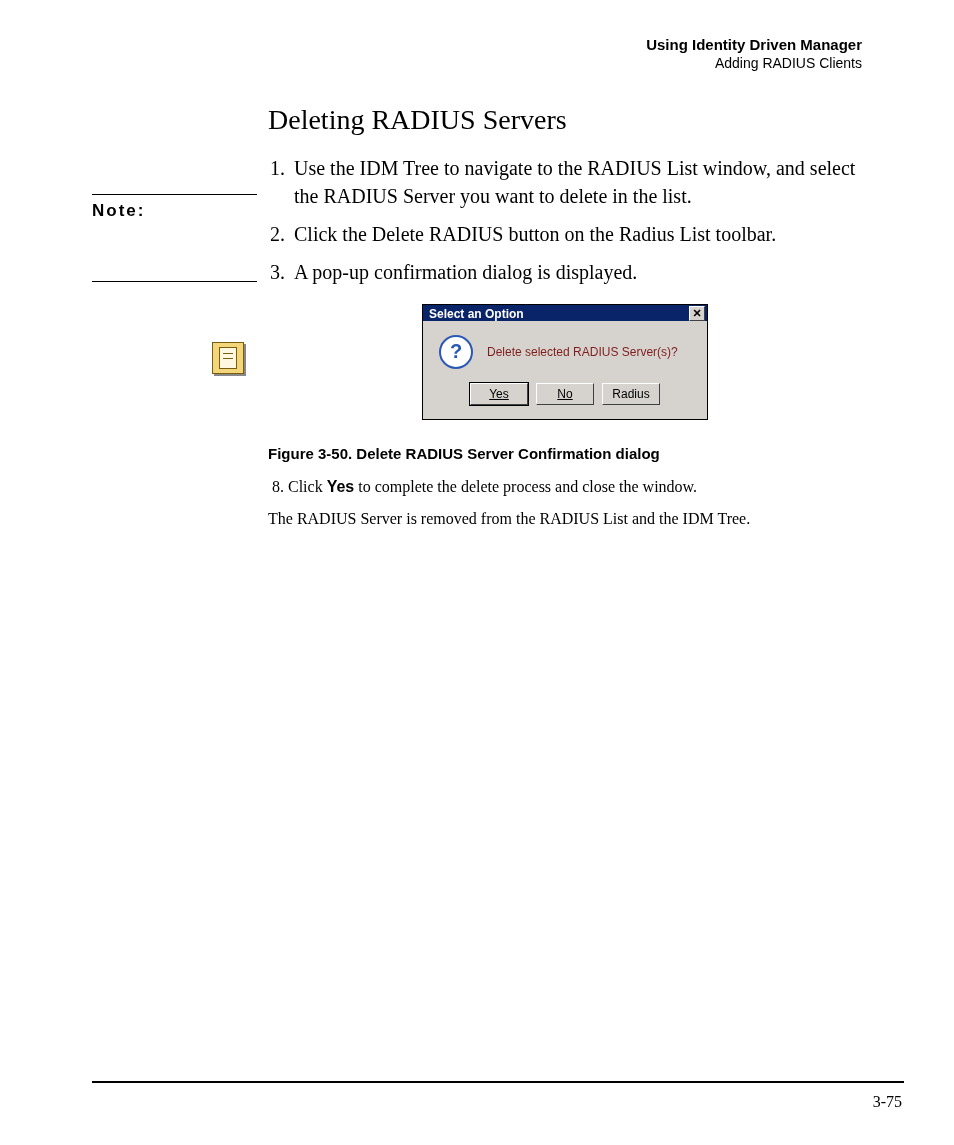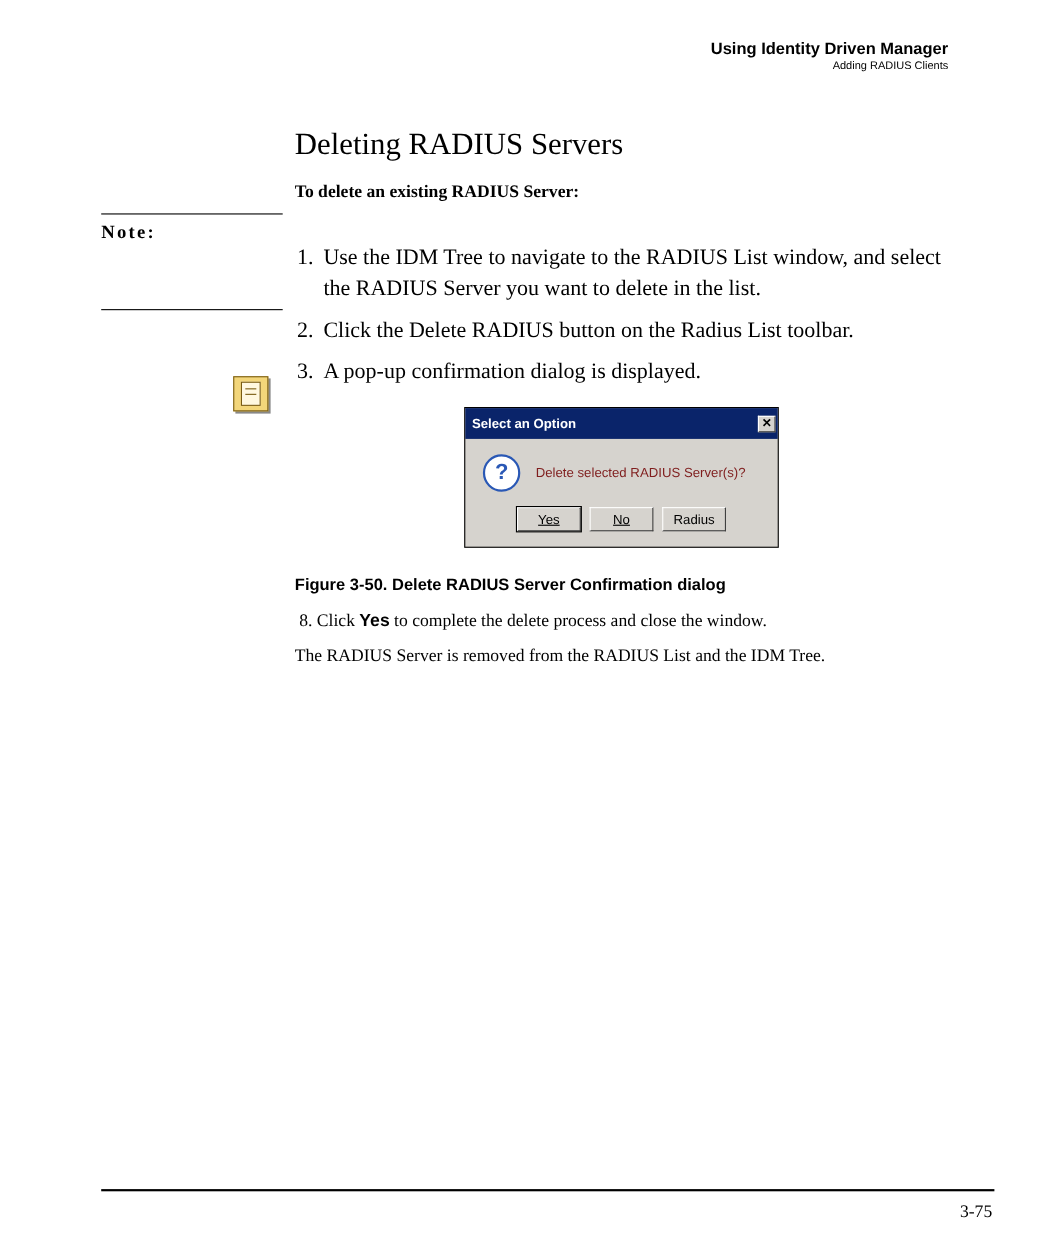--- a/index.html
+++ b/index.html
@@ -20,47 +20,47 @@
   }
   .running-head {
     position: absolute;
     top: 36px;
     right: 92px;
     text-align: right;
     font-family: Arial, Helvetica, sans-serif;
     line-height: 1.25;
   }
   .running-head .rh1 { font-weight: bold; font-size: 15px; }
-  .running-head .rh2 { font-size: 10px; text-align: right; }
+  .running-head .rh2 { font-size: 14px; text-align: right; }
   .content {
     position: absolute;
     left: 268px;
     right: 92px;
-    top: 116px;
+    top: 104px;
   }
   h1.section-title {
     font-family: "Times New Roman", Times, serif;
     font-weight: normal;
     font-size: 28px;
     margin: 0 0 18px 0;
   }
   .lead {
     font-weight: bold;
     font-size: 16px;
     margin: 0 0 36px 0;
   }
   .note-label {
     position: absolute;
     left: 92px;
     top: 194px;
     width: 165px;
     border-top: 1.5px solid #000;
     border-bottom: 1.5px solid #000;
     padding: 6px 0 60px 0;
-    font-family: Liberation Serif, serif;
+    font-family: Liberation Sans, sans-serif;
     font-weight: bold;
     letter-spacing: 2px;
     font-size: 17px;
   }
   p.body {
     font-size: 16px;
     line-height: 1.35;
     margin: 0 0 16px 0;
     text-align: justify;
   }
@@ -107,25 +107,25 @@
     margin: 18px auto 14px auto;
     width: 286px;
   }
   .dialog {
     border: 1px solid #000;
     background: #d6d3ce;
     font-family: Tahoma, Arial, sans-serif;
     font-size: 12px;
   }
   .dlg-titlebar {
-    height: 28px;
+    height: 16px;
     background: #0a246a;
     color: #fff;
     display: flex;
-    align-items: center;
+    align-items: flex-end;
     justify-content: space-between;
     padding: 0 2px 0 6px;
     font-weight: bold;
     font-size: 12px;
   }
   .dlg-close {
     width: 16px;
     height: 15px;
     background: #d6d3ce;
     border: 1px solid #fff;
@@ -231,21 +231,20 @@
   <div class="note-label">Note:</div>
 
   <div class="margin-icon">
     <div class="doc"></div>
   </div>
 
   <div class="content">
 
     <h1 class="section-title">Deleting RADIUS Servers</h1>
 
-    <p class="lead">To delete an existing RADIUS Server:</p>
 
 
     <ol class="steps">
       <li>Use the IDM Tree to navigate to the RADIUS List window, and select the RADIUS Server you want to delete in the list.</li>
       <li>Click the Delete RADIUS button on the Radius List toolbar.</li>
       <li>A pop-up confirmation dialog is displayed.</li>
     </ol>
 
     <div class="dialog-wrap">
       <div class="dialog">

